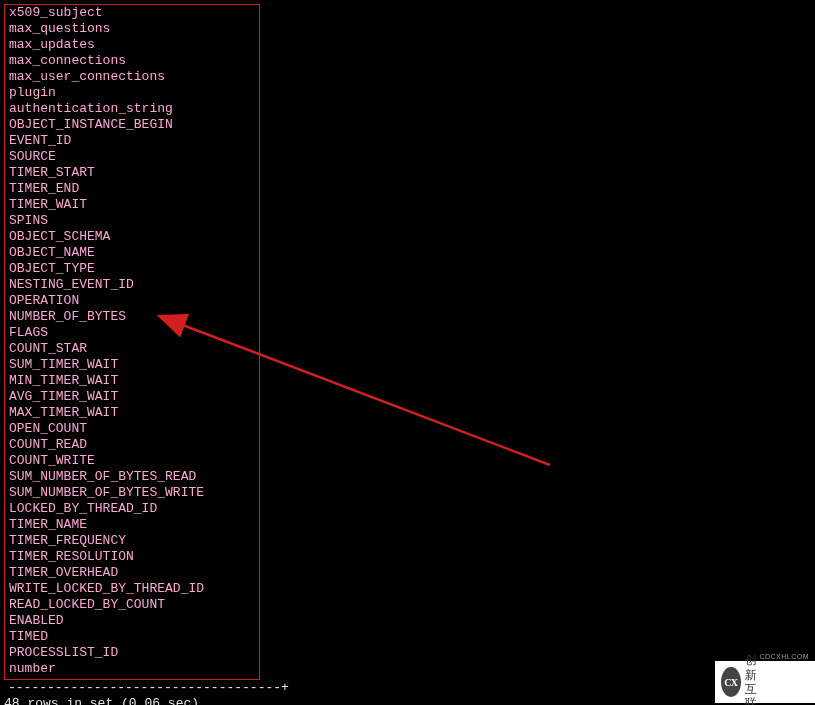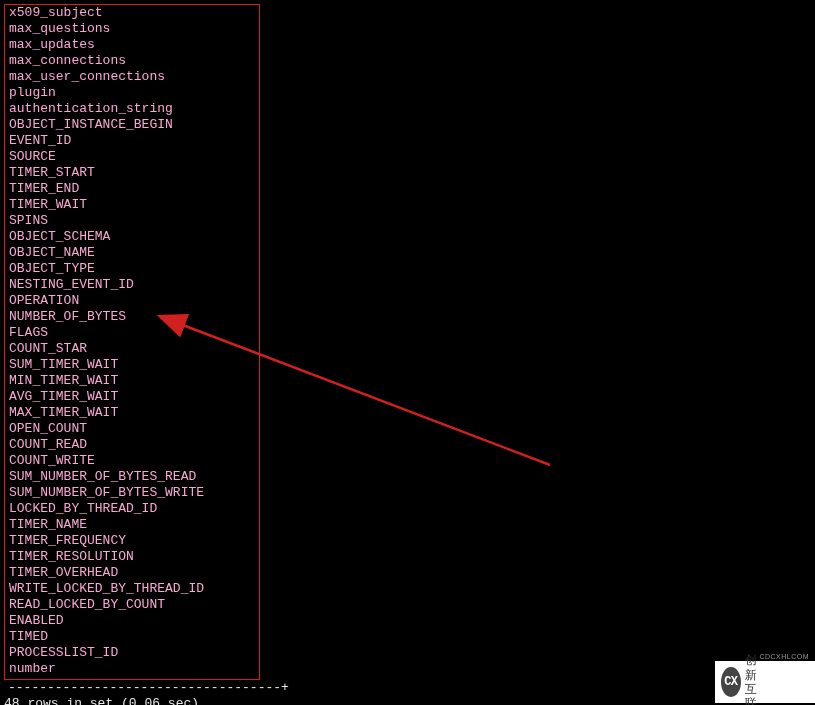--- a/index.html
+++ b/index.html
@@ -65,23 +65,23 @@
     }
     .watermark-logo {
       width: 30px;
       height: 30px;
       background: #444;
       border-radius: 50%;
       display: flex;
       align-items: center;
       justify-content: center;
       color: #fff;
-      font-size: 12px;
+      font-size: 10px;
       font-weight: bold;
-      font-family: Liberation Mono, monospace;
+      font-family: Liberation Serif, serif;
       letter-spacing: -0.5px;
     }
     .watermark-text {
       display: flex;
       flex-direction: row;
       font-family: "SimSun", "Microsoft YaHei", sans-serif;
       font-size: 12px;
       color: #333;
       line-height: 1.2;
       font-weight: normal;

